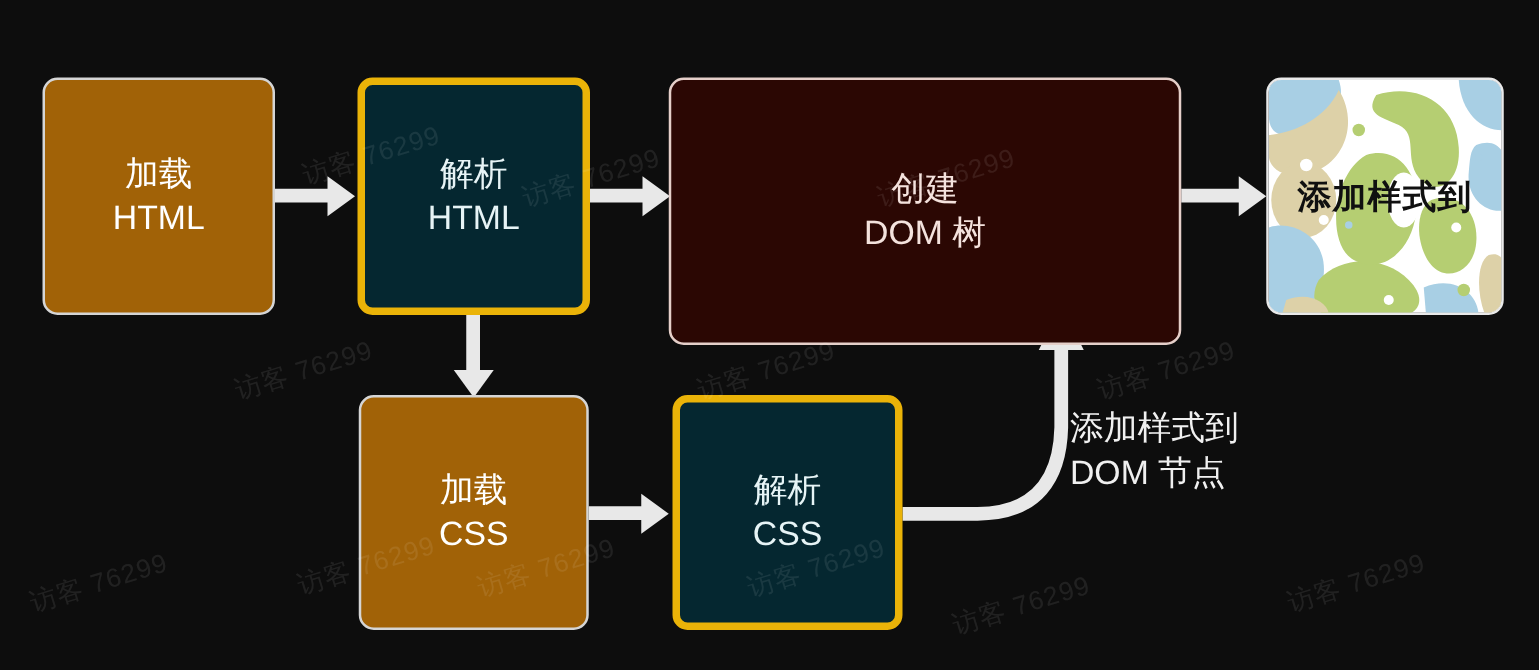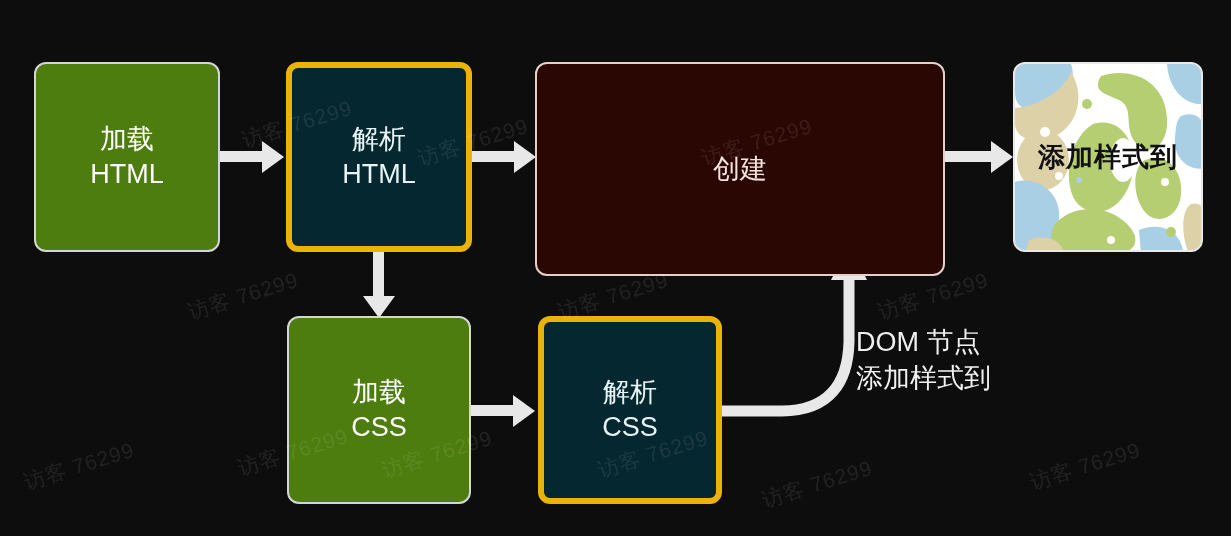--- a/index.html
+++ b/index.html
@@ -52,21 +52,21 @@
     align-items: center;
     justify-content: center;
     text-align: center;
     z-index: 10;
   }
   .node .line {
     display: block;
     white-space: nowrap;
   }
   .node-gray {
-    background: #4d7c0f;
+    background: #a16207;
     border: 2px solid #d5d5d5;
     color: #ffffff;
   }
   .node-teal {
     background: #052730;
     border: 6px solid #eab308;
     color: #e7f4f6;
   }
   .node-red {
     background: #2b0703;
@@ -165,36 +165,37 @@
   <div class="head-r" style="left:513px; top:395px;"></div>
 
   <div class="curve-wrap">
     <svg width="210" height="215" viewBox="0 0 210 215">
       <path d="M 32 181 L 92 181 C 140 181 158 152 159 112 L 159 46" fill="none" stroke="#e8e8e8" stroke-width="11" stroke-linecap="butt"></path>
       <polygon points="159,14 141,50 177,50" fill="#e8e8e8"></polygon>
     </svg>
   </div>
 
   <div class="edge-label" style="left:856px; top:325px;">
+    <div class="line">添加样式到</div>
     <div class="line">DOM 节点</div>
-    <div class="line">添加样式到</div>
   </div>
 
   <div class="node node-gray" style="left:34px; top:62px; width:186px; height:190px;">
     <span class="line txt-cn">加载</span>
     <span class="line txt-en">HTML</span>
   </div>
 
   <div class="node node-teal" style="left:286px; top:62px; width:186px; height:190px;">
     <span class="line txt-cn">解析</span>
     <span class="line txt-en">HTML</span>
   </div>
 
   <div class="node node-red" style="left:535px; top:62px; width:410px; height:214px;">
     <span class="line txt-cn">创建</span>
+    <span class="line txt-en">DOM 树</span>
   </div>
 
   <div class="node node-img" style="left:1013px; top:62px; width:190px; height:190px;">
     <div class="blobs">
       <svg width="190" height="190" viewBox="0 0 190 190" preserveAspectRatio="none">
         <rect x="0" y="0" width="190" height="190" fill="#ffffff"></rect>
         <path d="M0,0 L56,0 C64,22 44,40 20,44 C6,46 0,40 0,28 Z" fill="#a8cfe4"></path>
         <path d="M0,44 C22,42 46,30 56,8 C70,30 64,60 40,72 C20,82 0,74 0,60 Z" fill="#ddd1a8"></path>
         <ellipse cx="28" cy="96" rx="26" ry="30" fill="#ddd1a8"></ellipse>
         <path d="M0,118 C18,112 42,124 44,148 C46,172 28,190 6,190 L0,190 Z" fill="#a8cfe4"></path>

